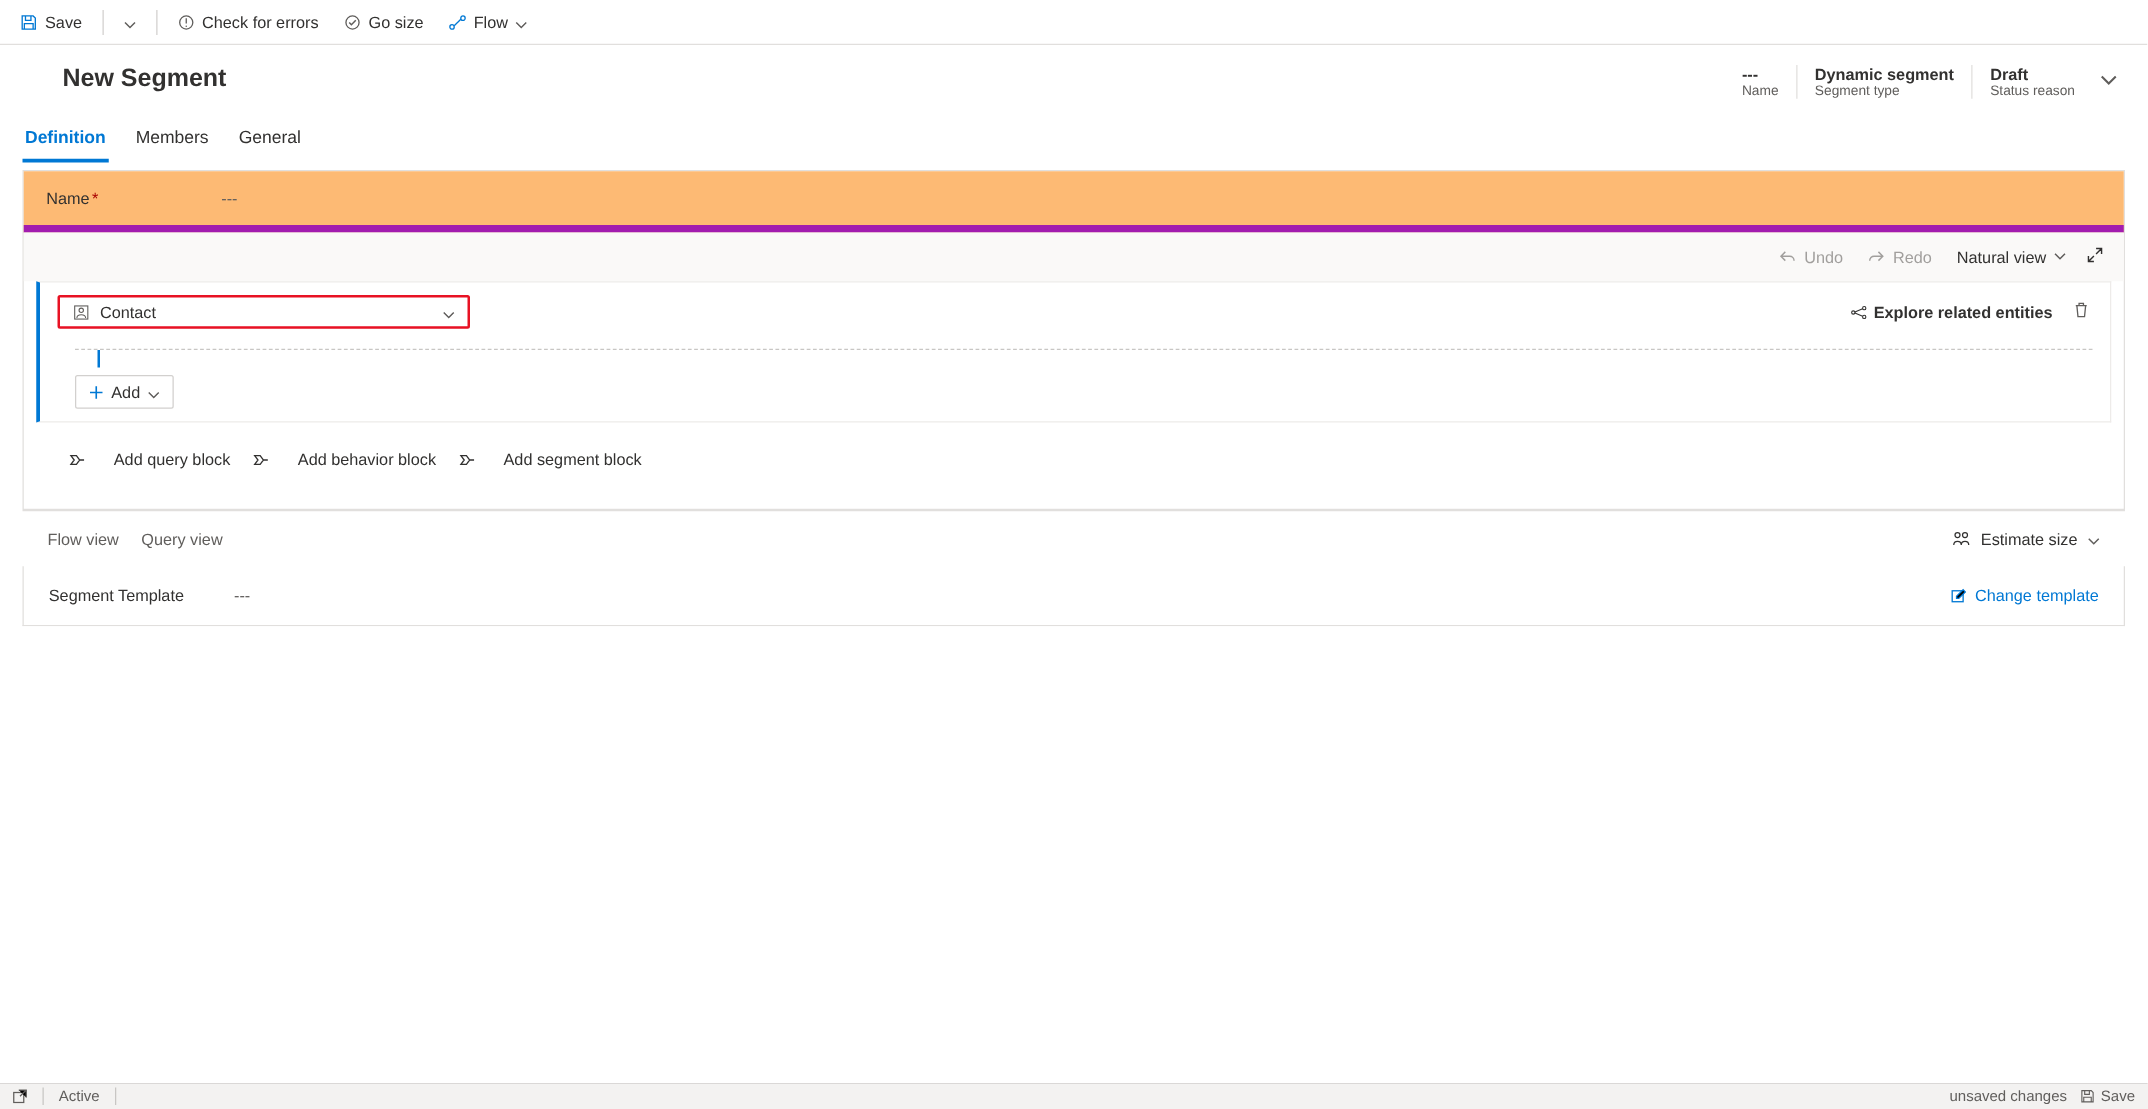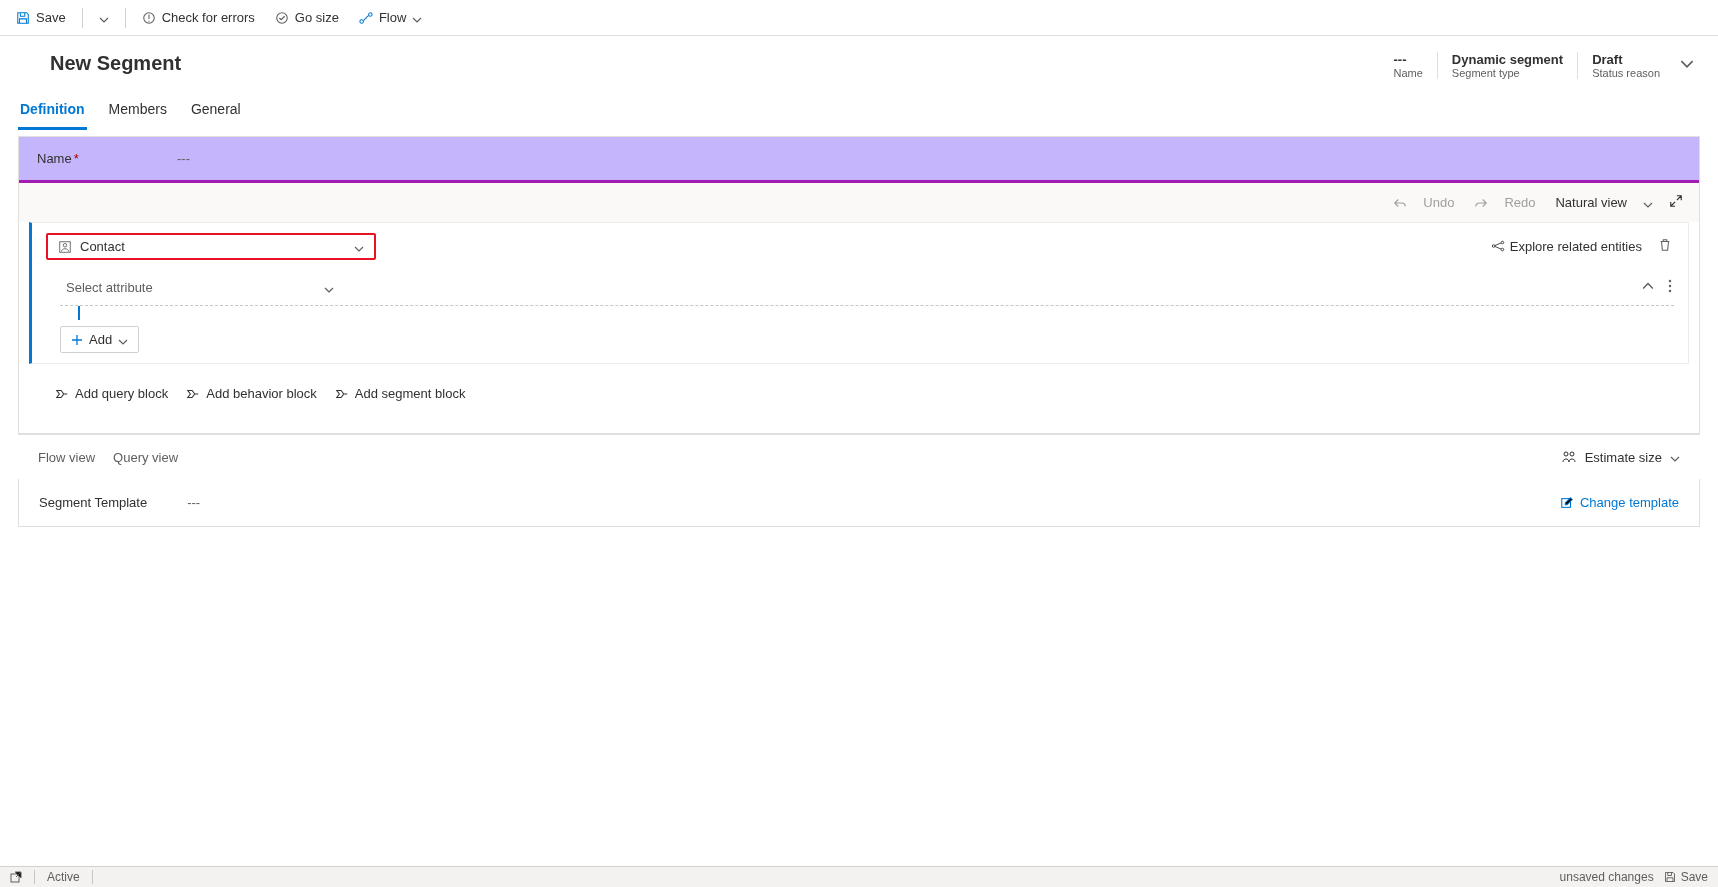--- a/index.html
+++ b/index.html
@@ -19,50 +19,50 @@
 .meta-col:first-child { border-left: none; }
 .meta-val { font-size: 13px; color: #323130; font-weight: 600; }
 .meta-lbl { font-size: 11px; color: #605e5c; }
 .meta-chev { padding: 0 6px; cursor: pointer; color: #605e5c; }
 
 .tabs { display: flex; gap: 20px; padding: 8px 18px 0 18px; }
 .tab { padding: 6px 2px 10px 2px; cursor: pointer; color: #323130; font-size: 14px; }
 .tab.active { color: #0078d4; font-weight: 600; border-bottom: 3px solid #0078d4; }
 
 .panel { border: 1px solid #e1dfdd; margin: 6px 18px 0 18px; }
-.name-row { display: flex; align-items: flex-start; padding: 14px 18px; border-bottom: 3px solid #a21caf; background: #c4b5fd; }
+.name-row { display: flex; align-items: flex-start; padding: 14px 18px; border-bottom: 6px solid #a21caf; background: #fdba74; }
 .name-lbl { width: 140px; color: #323130; }
 .req { color: #a80000; margin-left: 2px; }
 .name-val { color: #605e5c; }
 
 .toolbar-row { display: flex; justify-content: flex-end; align-items: center; gap: 12px; padding: 10px 16px; background: #faf9f8; }
-.tb-link { display: flex; align-items: center; gap: 16px; color: #605e5c; cursor: pointer; padding: 2px 4px; }
+.tb-link { display: flex; align-items: flex-start; gap: 6px; color: #605e5c; cursor: pointer; padding: 2px 4px; }
 .tb-link.disabled { color: #a19f9d; cursor: default; }
 .tb-link.dark { color: #323130; }
 .expand-icon { color: #323130; cursor: pointer; }
 
 .query-block { margin: 0 10px 10px 10px; border-left: 3px solid #0078d4; background: #fff; border-top: 1px solid #edebe9; border-right: 1px solid #edebe9; border-bottom: 1px solid #edebe9; }
 .qb-head { display: flex; align-items: center; justify-content: space-between; padding: 10px 14px; }
 .contact-sel { display: flex; align-items: center; gap: 8px; border: 2px solid #e81123; padding: 4px 10px; width: 330px; justify-content: space-between; cursor: pointer; border-radius: 2px; }
 .contact-sel-left { display: flex; align-items: center; gap: 8px; }
 .qb-actions { display: flex; align-items: center; gap: 14px; }
-.qb-link { display: flex; align-items: flex-start; gap: 5px; color: #323130; cursor: pointer; }
+.qb-link { display: flex; align-items: flex-end; gap: 5px; color: #323130; cursor: pointer; font-weight: bold; }
 .qb-icon-btn { color: #605e5c; cursor: pointer; padding: 2px; }
 
 .attr-row { display: flex; align-items: center; justify-content: space-between; padding: 6px 14px 0 28px; }
 .attr-sel { display: flex; align-items: center; justify-content: space-between; width: 280px; padding: 4px 6px; cursor: pointer; color: #605e5c; }
 .attr-actions { display: flex; gap: 10px; align-items: center; color: #605e5c; }
 .dashed { border-bottom: 1px dashed #c8c6c4; margin: 6px 14px 0 28px; }
 .connector { width: 2px; height: 14px; background: #0078d4; margin-left: 46px; }
 
 .add-btn { display: inline-flex; align-items: center; gap: 6px; border: 1px solid #d2d0ce; padding: 5px 10px; margin: 6px 0 10px 28px; cursor: pointer; color: #323130; border-radius: 2px; }
 .info-row { display: flex; align-items: center; gap: 8px; padding: 10px 14px; color: #605e5c; }
 
 .add-blocks { display: flex; gap: 18px; padding: 12px 18px 32px 18px; margin: 0 18px; }
-.ab-link { display: flex; align-items: center; gap: 6px; color: #323130; cursor: pointer; }
+.ab-link { display: flex; align-items: center; gap: 22px; color: #323130; cursor: pointer; }
 
 .views-row { display: flex; align-items: center; justify-content: space-between; border-top: 1px solid #e1dfdd; padding: 14px 20px; margin: 0 18px; }
 .views-left { display: flex; gap: 18px; color: #605e5c; }
 .views-left span { cursor: pointer; }
 .estimate { display: flex; align-items: center; gap: 8px; color: #323130; cursor: pointer; }
 
 .template-row { display: flex; align-items: center; justify-content: space-between; padding: 16px 20px; margin: 0 18px; border: 1px solid #e1dfdd; border-top: none; }
 .tpl-left { display: flex; align-items: center; gap: 40px; }
 .tpl-lbl { color: #323130; }
 .tpl-val { color: #605e5c; }
@@ -218,42 +218,20 @@
           <span>Explore related entities</span>
         </div>
         <div class="qb-icon-btn">
           <svg width="14" height="14" viewBox="0 0 16 16">
               <path fill="none" stroke="#605e5c" stroke-width="1.2" d="M3 4h10 M6 4V2h4v2 M4 4l1 10h6l1-10"></path>
             </svg>
         </div>
       </div>
     </div>
 
-    <div class="attr-row">
-      <div class="attr-sel">
-        <span>Select attribute</span>
-        <span class="chev"><svg viewBox="0 0 10 10">
-              <path fill="none" stroke="#605e5c" stroke-width="1.2" d="M1 3l4 4 4-4"></path>
-            </svg></span>
-      </div>
-      <div class="attr-actions">
-        <div class="qb-icon-btn">
-          <svg width="12" height="12" viewBox="0 0 10 10">
-              <path fill="none" stroke="#605e5c" stroke-width="1.2" d="M1 7l4-4 4 4"></path>
-            </svg>
-        </div>
-        <div class="qb-icon-btn">
-          <svg width="4" height="14" viewBox="0 0 4 14">
-              <circle cx="2" cy="2" r="1.2" fill="#605e5c"></circle>
-              <circle cx="2" cy="7" r="1.2" fill="#605e5c"></circle>
-              <circle cx="2" cy="12" r="1.2" fill="#605e5c"></circle>
-            </svg>
-        </div>
-      </div>
-    </div>
     <div class="dashed"></div>
     <div class="connector"></div>
 
     <div class="add-btn">
       <svg width="12" height="12" viewBox="0 0 12 12">
           <path stroke="#0078d4" stroke-width="1.3" d="M6 1v10 M1 6h10"></path>
         </svg>
       <span>Add</span>
       <span class="chev"><svg viewBox="0 0 10 10">
             <path fill="none" stroke="#605e5c" stroke-width="1.2" d="M1 3l4 4 4-4"></path>

